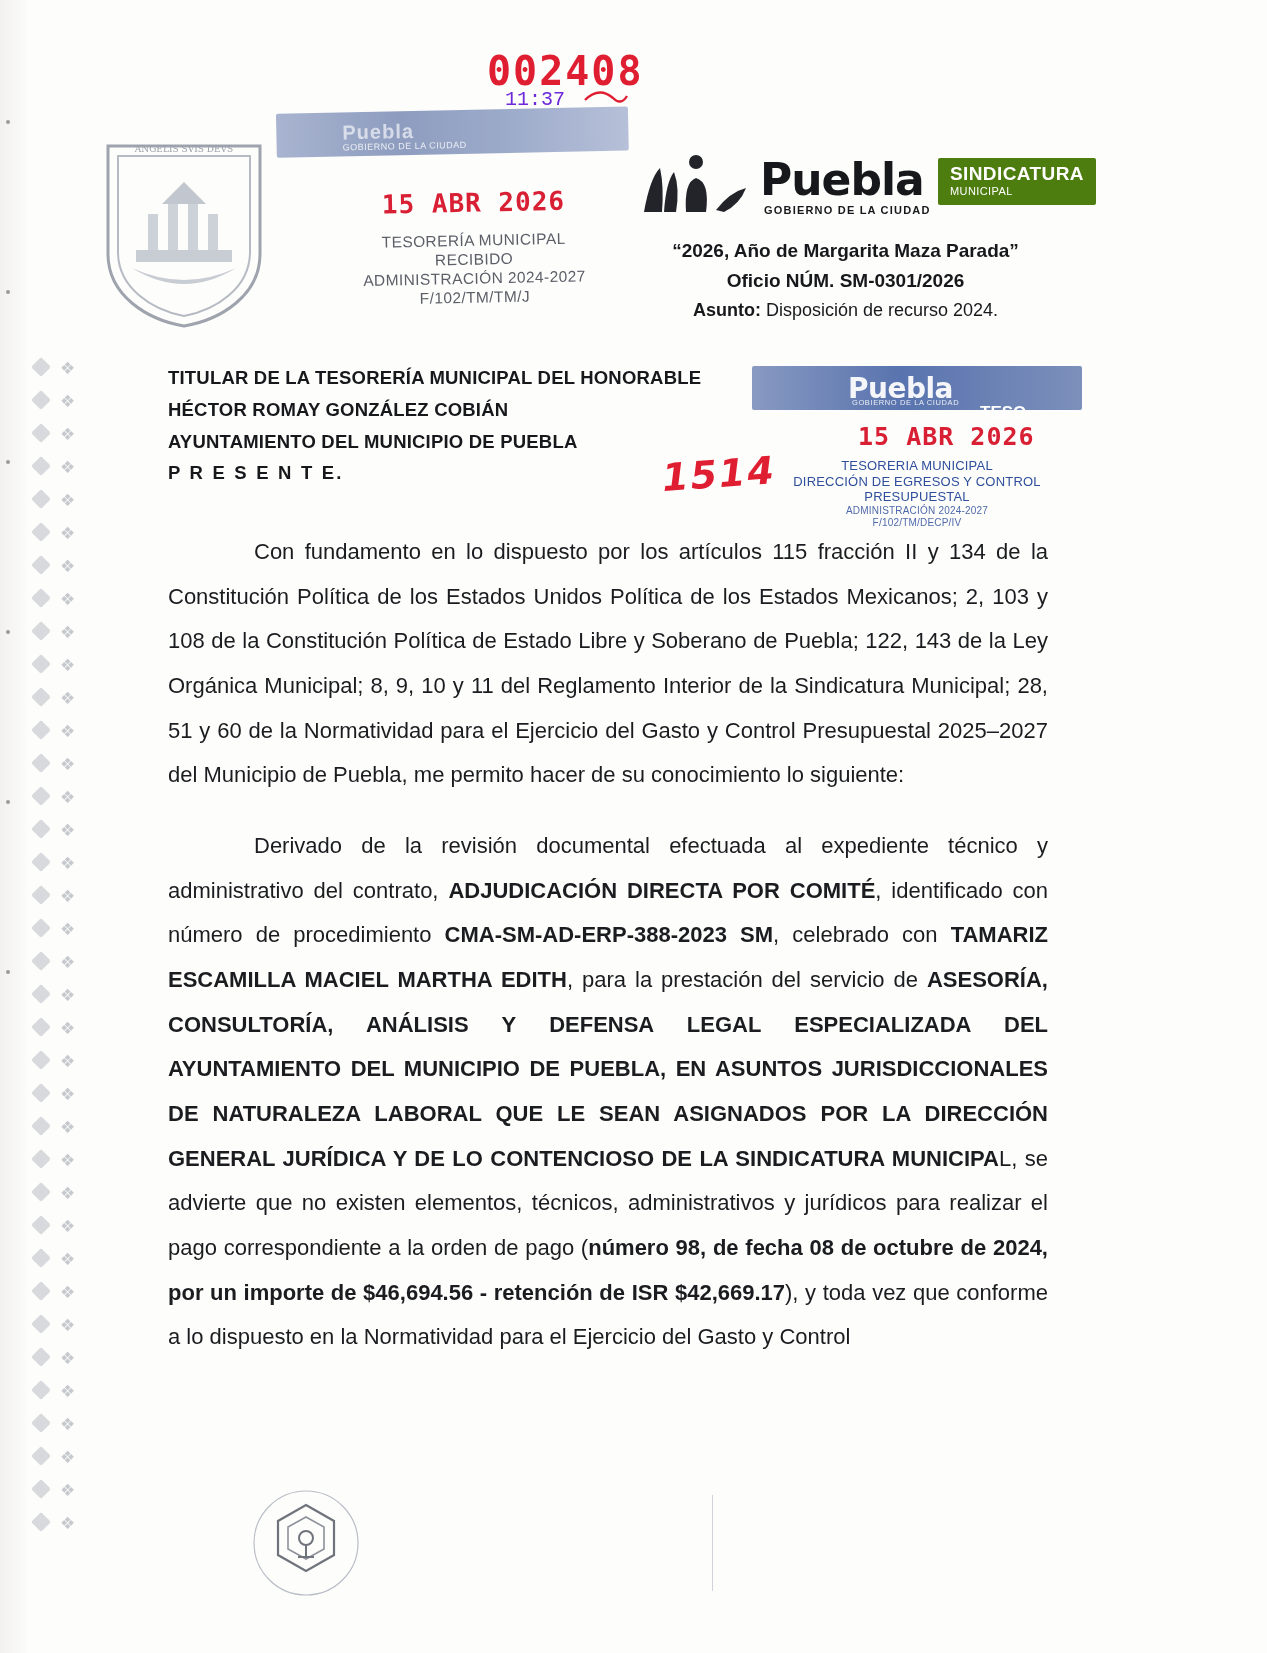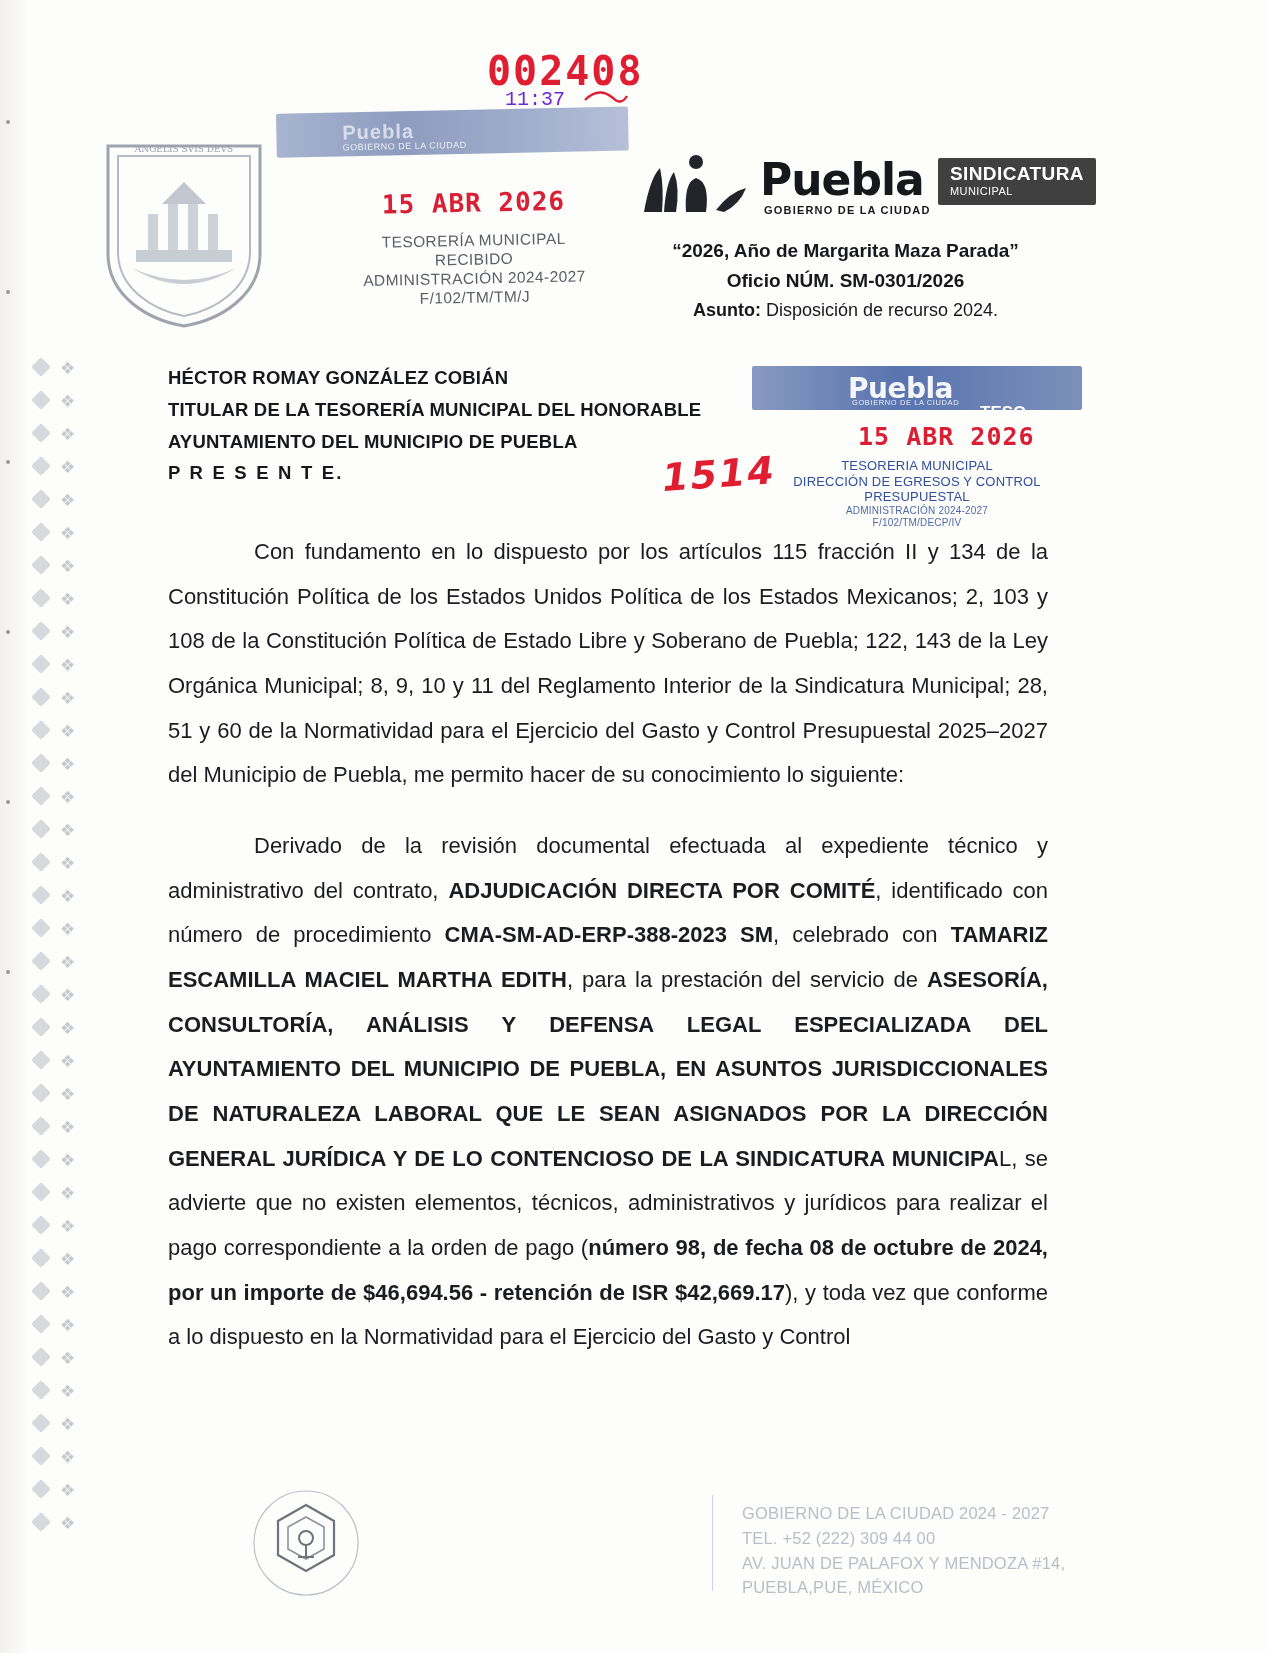--- a/index.html
+++ b/index.html
@@ -42,21 +42,21 @@
       font-family:Liberation Mono, monospace;}
   .folio-time svg{position:absolute;left:78px;top:2px;}
 
   
   .brand{position:absolute;left:638px;top:158px;width:470px;height:62px;}
   .brand-glyph{position:absolute;left:0;top:-6px;width:120px;height:66px;}
   .brand-word{position:absolute;left:122px;top:-4px;font-size:44px;font-weight:bold;
       color:#17181c;letter-spacing:-1px;font-family:"DejaVu Sans",sans-serif;}
   .brand-sub{position:absolute;left:126px;top:46px;font-size:11px;font-weight:bold;
       color:#17181c;letter-spacing:1.2px;}
-  .sind-box{position:absolute;left:300px;top:0px;background:#404040;color:#fff;
+  .sind-box{position:absolute;left:300px;top:0px;background:#4d7c0f;color:#fff;
       padding:6px 12px 8px;border-radius:2px;}
   .sind-box b{display:block;font-size:19px;letter-spacing:.4px;line-height:1;}
   .sind-box i{display:block;font-style:normal;font-size:11px;letter-spacing:.4px;margin-top:2px;}
 
   .hdr-year{position:absolute;left:633px;top:240px;width:425px;text-align:center;
       font-size:19px;font-weight:bold;}
   .hdr-oficio{position:absolute;left:633px;top:270px;width:425px;text-align:center;
       font-size:19px;font-weight:bold;}
   .hdr-asunto{position:absolute;left:633px;top:300px;width:425px;text-align:center;font-size:18px;}
   .hdr-asunto b{font-weight:bold;}
@@ -317,22 +317,22 @@
   </div>
 
   <div class="hdr-year">“2026, Año de Margarita Maza Parada”</div>
   <div class="hdr-oficio">Oficio NÚM. SM-0301/2026</div>
   <div class="hdr-asunto">
     <b>Asunto:</b>
     <span>Disposición de recurso 2024.</span>
   </div>
 
   <div class="addr">
+    <div>TITULAR DE LA TESORERÍA MUNICIPAL DEL HONORABLE</div>
     <div>HÉCTOR ROMAY GONZÁLEZ COBIÁN</div>
-    <div>TITULAR DE LA TESORERÍA MUNICIPAL DEL HONORABLE</div>
     <div>AYUNTAMIENTO DEL MUNICIPIO DE PUEBLA</div>
     <div class="sp">P R E S E N T E.</div>
   </div>
 
   <div class="stamp2">
     <div class="stamp2-band">
       <div class="pw">Puebla</div>
       <div class="sub">GOBIERNO DE LA CIUDAD</div>
       <div class="tes">
         <span>TESO</span>
@@ -360,20 +360,14 @@
     <div class="norma">
       <svg viewBox="0 0 108 108">
         <circle cx="54" cy="54" r="52" fill="none" stroke="#b9bdc6" stroke-width="1.2"></circle>
         <polygon points="54,16 82,32 82,66 54,82 26,66 26,32" fill="none" stroke="#6f737c" stroke-width="2.2"></polygon>
         <polygon points="54,28 72,38 72,60 54,70 36,60 36,38" fill="none" stroke="#8d919a" stroke-width="1.6"></polygon>
         <circle cx="54" cy="49" r="7" fill="none" stroke="#6f737c" stroke-width="2"></circle>
         <path d="M54 56 v12 M46 68 h16" stroke="#6f737c" stroke-width="2" fill="none"></path>
       </svg>
     </div>
     <div class="fdiv"></div>
-    <div class="faddr">
-      <div>GOBIERNO DE LA CIUDAD 2024 - 2027</div>
-      <div>TEL. +52 (222) 309 44 00</div>
-      <div>AV. JUAN DE PALAFOX Y MENDOZA #14,</div>
-      <div>PUEBLA,PUE, MÉXICO</div>
-    </div>
   </div>
 </div>
 
 </body></html>

